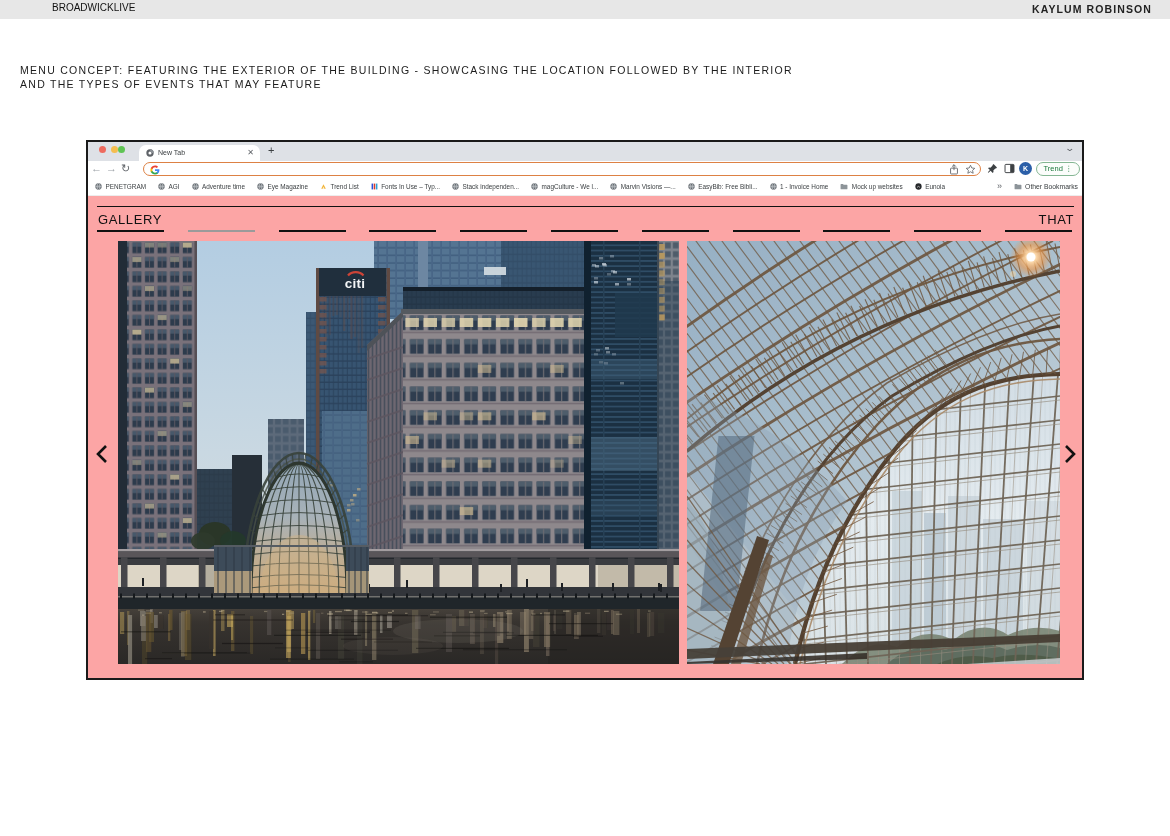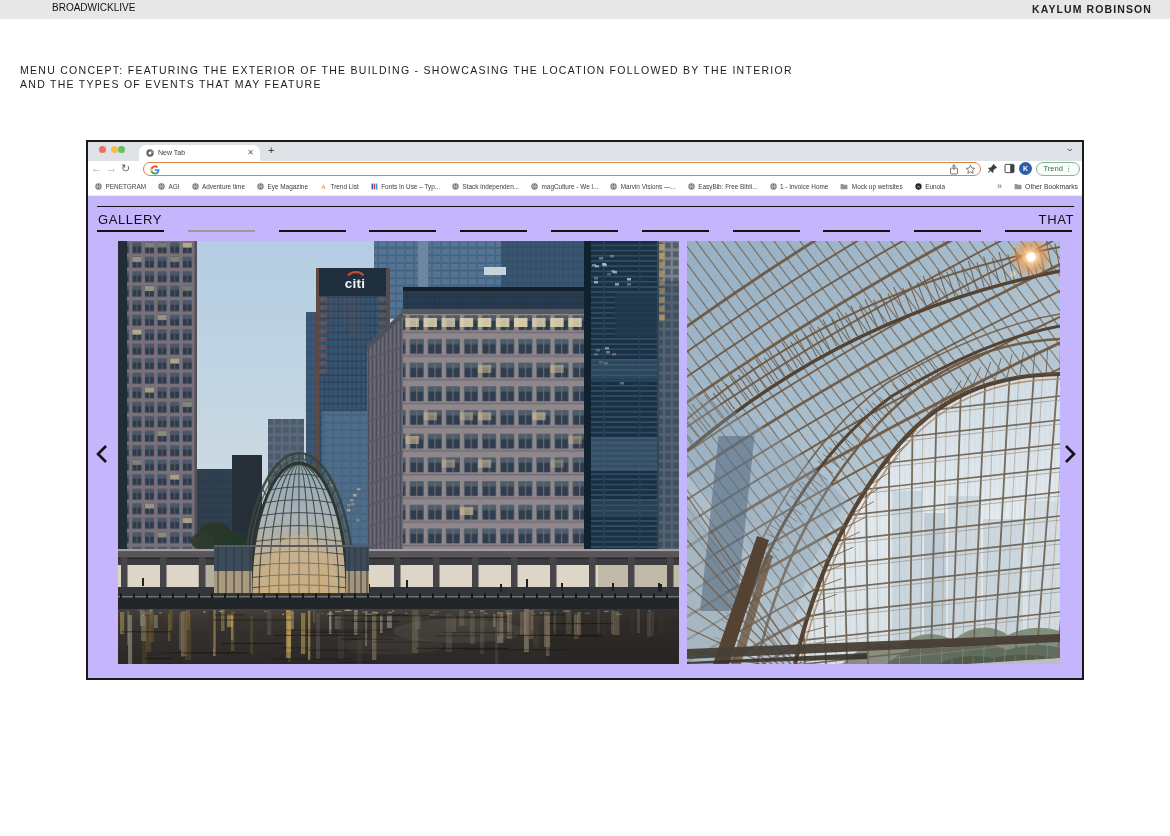--- a/index.html
+++ b/index.html
@@ -24,21 +24,21 @@
 .stic { position:absolute; right:4px; top:1px; }
 .pinic { position:absolute; left:899px; top:2.5px; }
 .sbic { position:absolute; left:916px; top:2.5px; }
 .avatar { position:absolute; left:931px; top:1.5px; width:13px; height:13px; border-radius:50%; background:#2b5fa8; color:#fff; font-size:7px; font-weight:bold; text-align:center; line-height:13px; }
 .update { position:absolute; left:948px; top:1px; width:44px; height:14px; border:1.2px solid #84b693; border-radius:7px; background:#fbfdfb; color:#1d7a3e; font-size:7.5px; line-height:11.5px; text-align:center; }
 .bmbar { position:absolute; left:0; top:35.5px; width:994px; height:18px; background:#fff; border-bottom:1px solid #ededed; display:flex; align-items:center; padding-left:7px; }
 .bm { display:inline-flex; align-items:center; gap:3.5px; margin-right:12px; font-size:6.4px; color:#3c4043; white-space:nowrap; }
 .bm svg { flex:none; }
 .obm { position:absolute; right:4px; top:0; height:17px; display:flex; align-items:center; font-size:6.8px; background:#fff; padding-left:6px; color:#3c4043; gap:3.5px; }
 .raq { color:#5f6368; font-size:9px; margin-right:8px; }
-.content { position:absolute; left:0; top:53.5px; width:994px; height:482.5px; background:#c4b5fd; }
+.content { position:absolute; left:0; top:53.5px; width:994px; height:482.5px; background:#fca5a5; }
 .topline { position:absolute; left:9px; top:10px; width:977px; height:1.5px; background:#111; }
 .navrow { position:absolute; left:9px; top:16px; width:977px; }
 .gal { position:absolute; left:1px; top:0; font-size:13px; color:#111; letter-spacing:0.6px; }
 .mnu { position:absolute; right:0px; top:0; font-size:13px; color:#111; letter-spacing:0.6px; }
 .seg { position:absolute; top:18px; width:67px; height:2px; background:#111; }
 .photoL { position:absolute; left:30px; top:45.5px; width:561px; height:423px; }
 .photoR { position:absolute; left:599px; top:45.5px; width:373px; height:423px; }
 .arrow { position:absolute; top:248px; }
 </style></head>
 <body>

